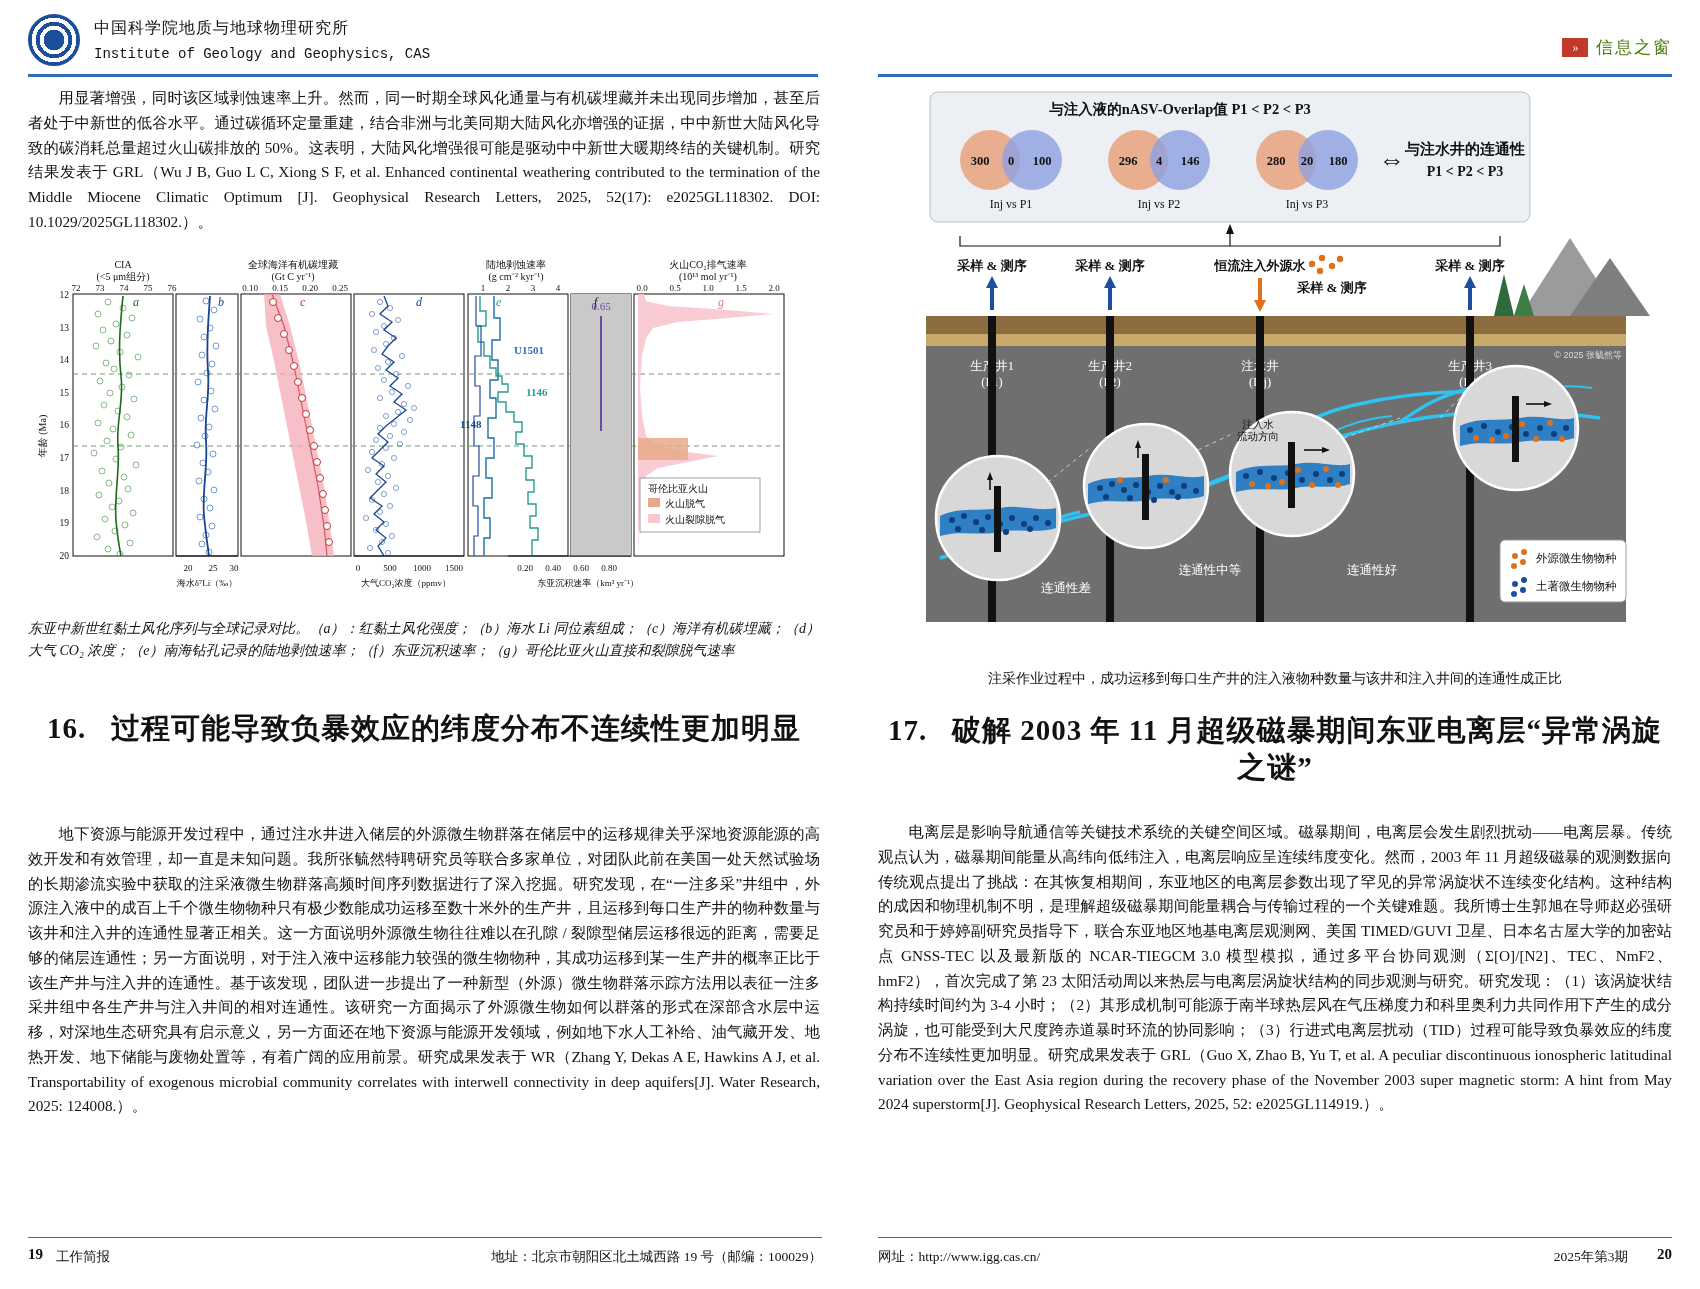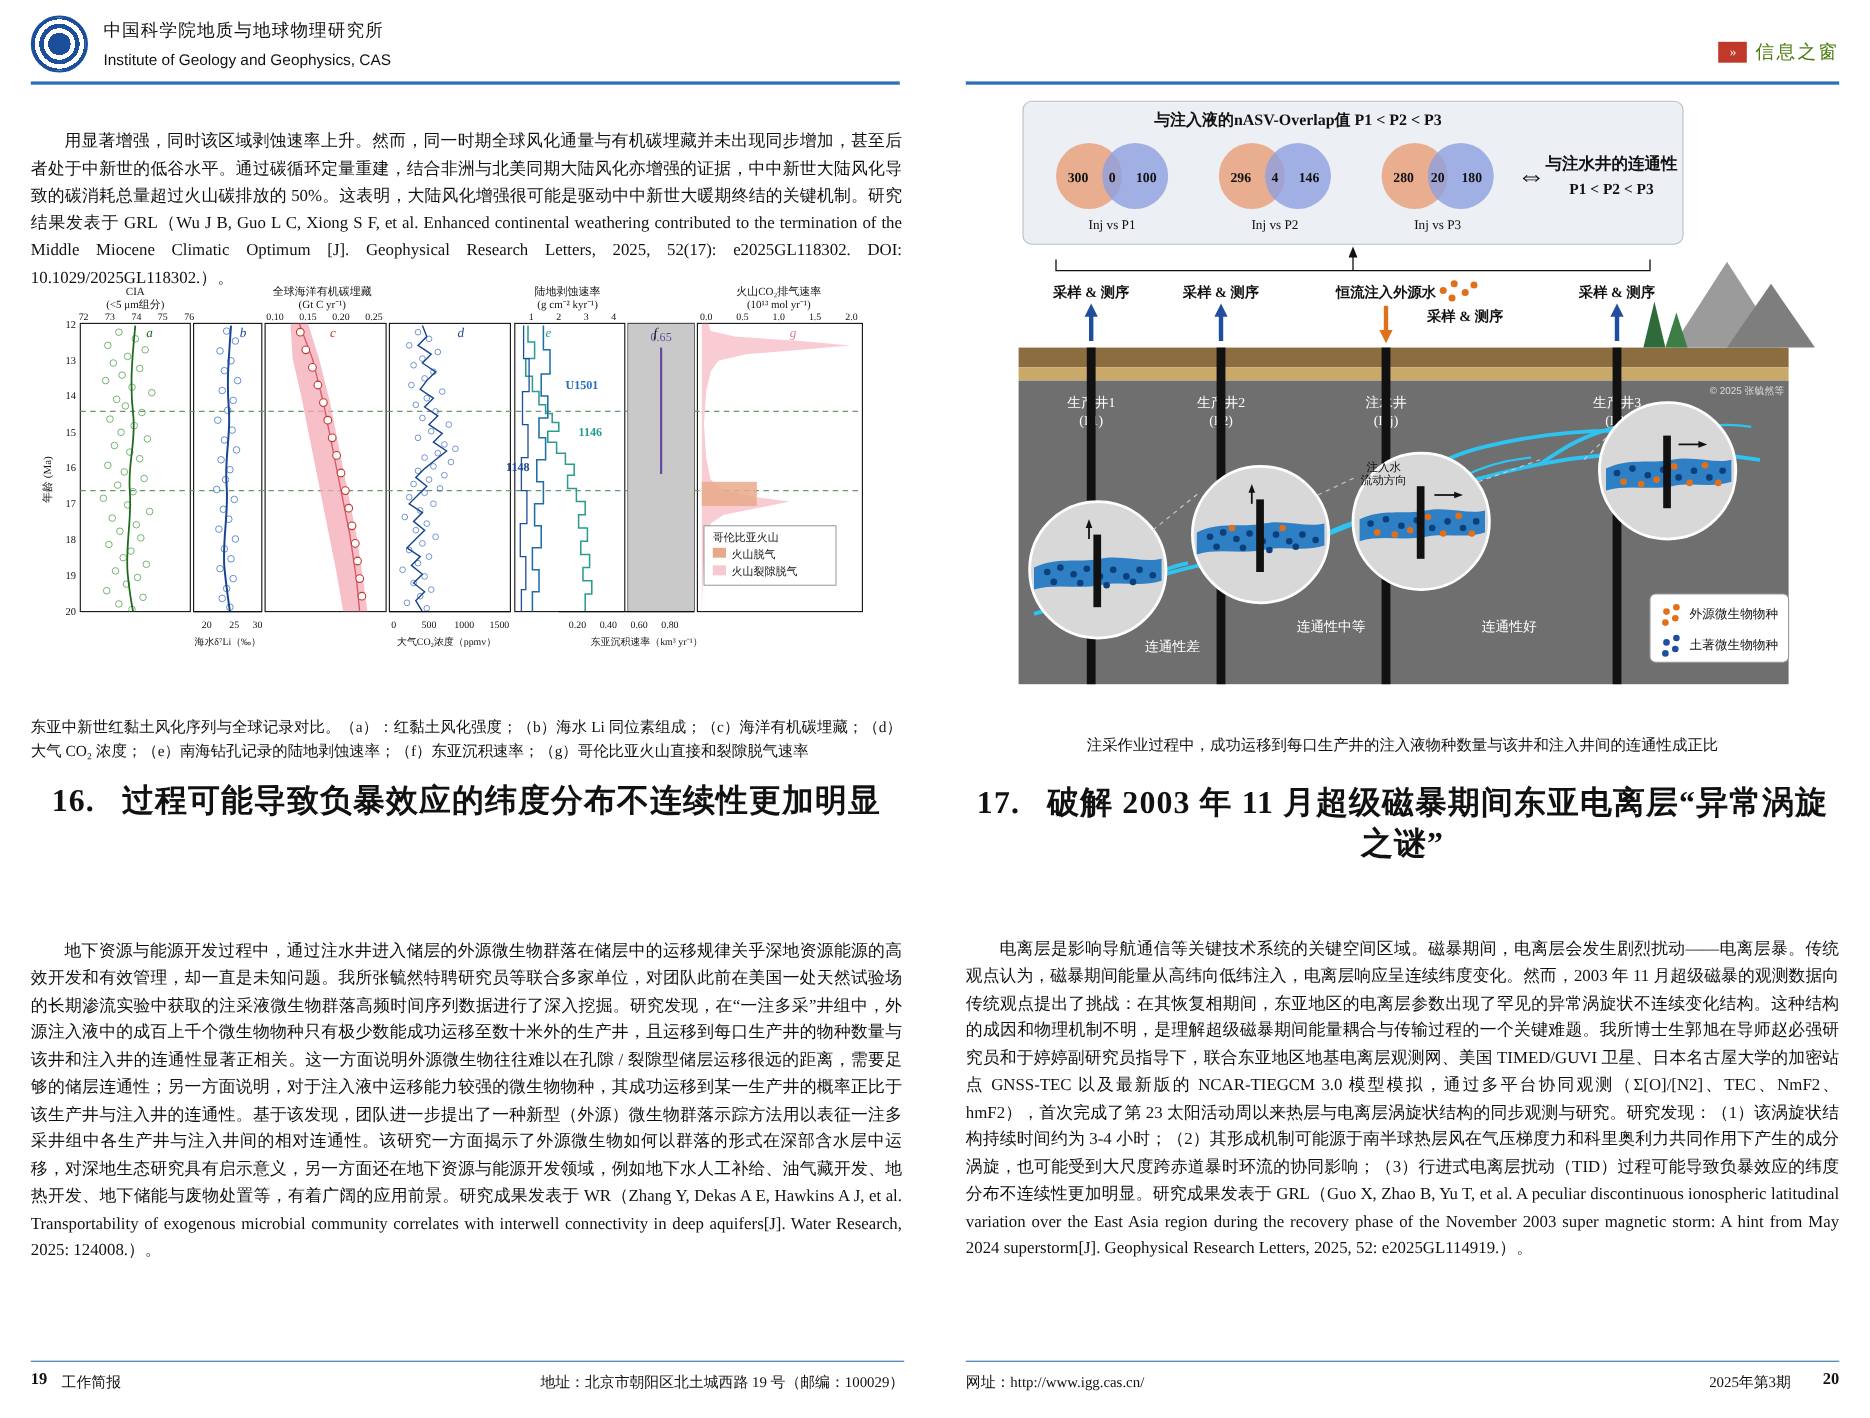--- a/index.html
+++ b/index.html
@@ -20,38 +20,38 @@
   .logo{
     position:absolute;left:0;top:2px;width:52px;height:52px;border-radius:50%;
     background:radial-gradient(circle at 50% 50%, #ffffff 0 18%, #1b4f9c 18% 30%, #ffffff 30% 42%, #1b4f9c 42% 54%, #ffffff 54% 66%, #1b4f9c 66% 100%);
     border:2px solid #1b4f9c;box-sizing:border-box;
   }
   .logo:after{
     content:"";position:absolute;left:50%;top:50%;width:16px;height:16px;margin:-8px 0 0 -8px;
     border-radius:50%;background:#1b4f9c;
   }
   .hdr-cn{position:absolute;left:66px;top:6px;font-family:"Liberation Serif",serif;font-size:16px;color:#111;letter-spacing:1px;}
-  .hdr-en{position:absolute;left:66px;top:34px;font-family:Liberation Sans, sans-serif;font-size:14px;color:#111;}
+  .hdr-en{position:absolute;left:66px;top:34px;font-family:Liberation Mono, monospace;font-size:14px;color:#111;}
   .hdr-rule{position:absolute;left:0;top:62px;width:790px;height:3px;background:#2f6fb5;}
 
   .hdr-right{position:absolute;left:0px;top:12px;width:794px;height:62px;}
   .hdr-right .rbox{position:absolute;right:0;top:24px;display:flex;align-items:center;gap:8px;}
   .redtag{
     width:26px;height:19px;background:#c0392b;color:#fff;font-size:12px;line-height:19px;text-align:center;
     letter-spacing:-1px;
   }
   .rlabel{font-size:17px;color:#4d7c0f;font-family:"Liberation Serif",serif;letter-spacing:2px;}
   .hdr-right .hdr-rule{position:absolute;left:0;top:62px;width:794px;height:3px;background:#2f6fb5;}
 
   
   .para{
     font-size:15.3px;line-height:1.62;text-align:justify;
     font-family:"Liberation Serif",serif;color:#111;
   }
-  .para.indent{text-indent:2em;margin-top:31px;}
+  .para.indent{text-indent:2em;}
   .cap{
     font-size:14px;line-height:1.55;text-align:justify;font-family:"Liberation Serif",serif;
   }
   .cap-center{text-align:center;}
 
   h2.section{
     font-family:"Liberation Serif",serif;
     font-weight:bold;font-size:29px;line-height:1.28;text-align:center;margin:0;
     letter-spacing:1px;
   }
@@ -402,21 +402,21 @@
           <text x="560" y="330">东亚沉积速率（km³ yr⁻¹）</text>
         </g>
         <g stroke="#111" stroke-width="1">
           <line x1="148" y1="300" x2="210" y2="300"></line>
           <line x1="326" y1="300" x2="436" y2="300"></line>
           <line x1="480" y1="300" x2="603" y2="300"></line>
         </g>
       </svg>
     </div>
 
-    <div class="blk" style="left:28px;top:651px;width:792px;">
+    <div class="blk" style="left:28px;top:618px;width:792px;font-style:italic;">
       <div class="cap">东亚中新世红黏土风化序列与全球记录对比。（a）：红黏土风化强度；（b）海水 Li 同位素组成；（c）海洋有机碳埋藏；（d）大气 CO₂ 浓度；（e）南海钻孔记录的陆地剥蚀速率；（f）东亚沉积速率；（g）哥伦比亚火山直接和裂隙脱气速率</div>
     </div>
 
     <div class="blk" style="left:28px;top:710px;width:792px;">
       <h2 class="section">
         <span>16.</span>
         &nbsp;&nbsp;<span>过程可能导致负暴效应的纬度分布不连续性更加明显</span>
       </h2>
     </div>
 

